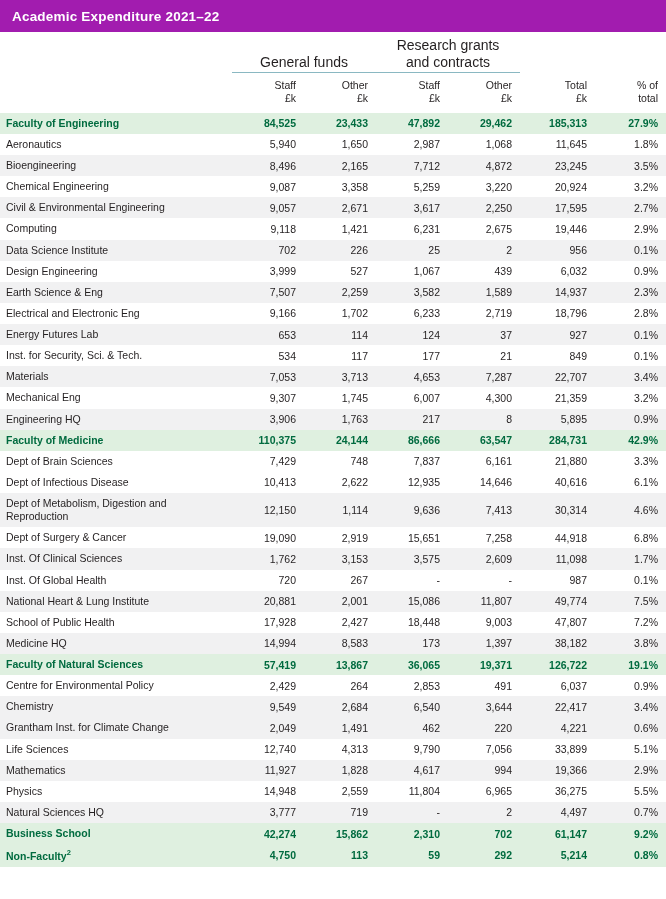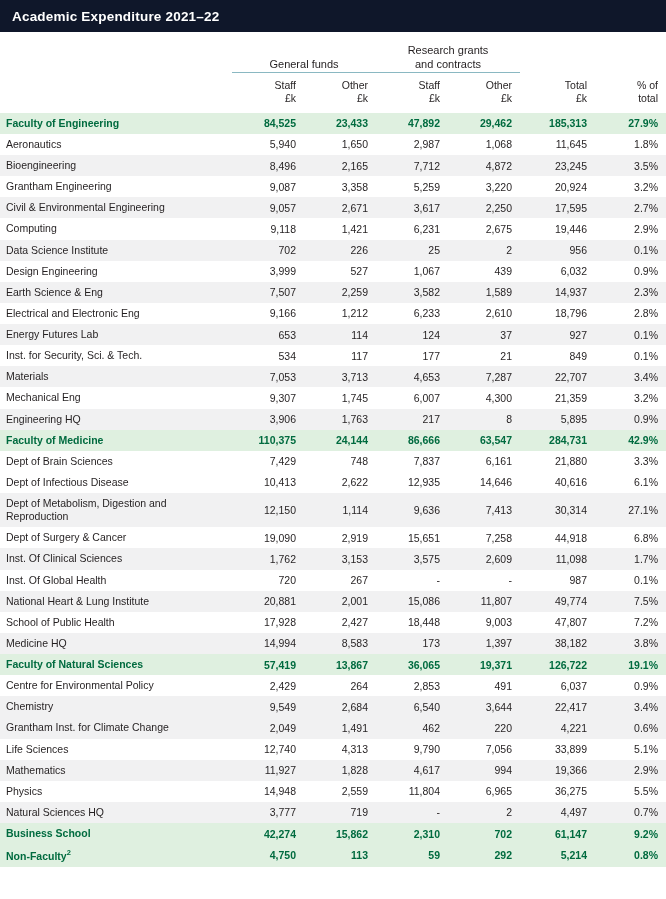--- a/index.html
+++ b/index.html
@@ -14,21 +14,21 @@
     font-family: "Liberation Sans", sans-serif;
     color: #231f20;
     overflow: hidden;
   }
   .page {
     width: 666px;
     position: relative;
   }
   
   .titlebar {
-    background: #0f172a;
+    background: #a21caf;
     color: #ffffff;
     height: 32px;
     display: flex;
     align-items: center;
     padding: 0 12px;
   }
   .titlebar .title {
     font-size: 13.5px;
     font-weight: bold;
     letter-spacing: 0.2px;
@@ -44,21 +44,21 @@
   table.exp col.c-num    { width: 72px; }
   table.exp col.c-total  { width: 75px; }
   table.exp col.c-pct    { width: 71px; }
 
   
   .grouphead td {
     padding: 0;
     height: 40px;
     vertical-align: bottom;
     text-align: center;
-    font-size: 11px;
+    font-size: 14px;
     color: #231f20;
     line-height: 1.25;
   }
   .grouphead td.gline {
     border-bottom: 1.5px solid #8ab8c2;
   }
   .grouphead .glabel {
     padding-bottom: 3px;
   }
   .grouphead td.spacer { border-bottom: none; }
@@ -190,21 +190,21 @@
           </td>
           <td>8,496</td>
           <td>2,165</td>
           <td>7,712</td>
           <td>4,872</td>
           <td>23,245</td>
           <td>3.5%</td>
         </tr>
         <tr class="plain">
           <td class="name">
-            <span class="nm2">Grantham Engineering</span>
+            <span class="nm2">Chemical Engineering</span>
           </td>
           <td>9,087</td>
           <td>3,358</td>
           <td>5,259</td>
           <td>3,220</td>
           <td>20,924</td>
           <td>3.2%</td>
         </tr>
         <tr class="alt">
           <td class="name">
@@ -259,23 +259,23 @@
           <td>3,582</td>
           <td>1,589</td>
           <td>14,937</td>
           <td>2.3%</td>
         </tr>
         <tr class="plain">
           <td class="name">
             <span class="nm2">Electrical and Electronic Eng</span>
           </td>
           <td>9,166</td>
-          <td>1,212</td>
+          <td>1,702</td>
           <td>6,233</td>
-          <td>2,610</td>
+          <td>2,719</td>
           <td>18,796</td>
           <td>2.8%</td>
         </tr>
         <tr class="alt">
           <td class="name">
             <span class="nm2">Energy Futures Lab</span>
           </td>
           <td>653</td>
           <td>114</td>
           <td>124</td>
@@ -362,21 +362,21 @@
         </tr>
         <tr class="alt tall">
           <td class="name">
             <span class="nm2">Dept of Metabolism, Digestion and Reproduction</span>
           </td>
           <td>12,150</td>
           <td>1,114</td>
           <td>9,636</td>
           <td>7,413</td>
           <td>30,314</td>
-          <td>27.1%</td>
+          <td>4.6%</td>
         </tr>
         <tr class="plain">
           <td class="name">
             <span class="nm2">Dept of Surgery &amp; Cancer</span>
           </td>
           <td>19,090</td>
           <td>2,919</td>
           <td>15,651</td>
           <td>7,258</td>
           <td>44,918</td>

